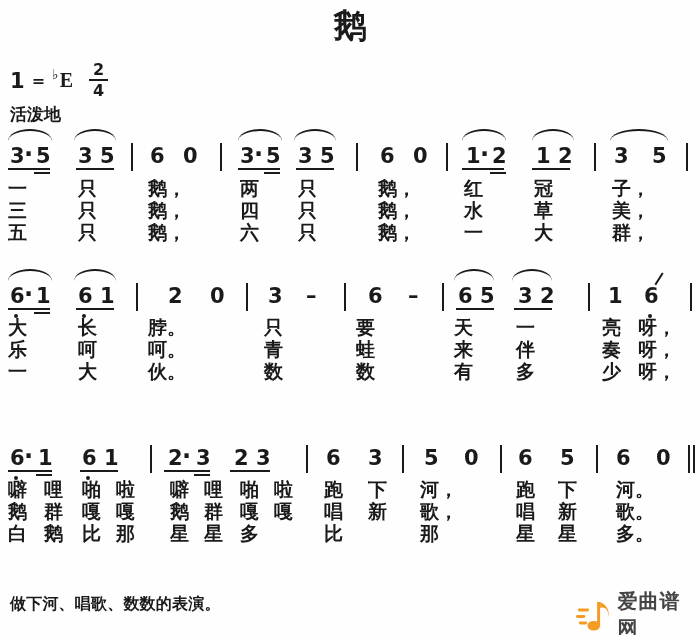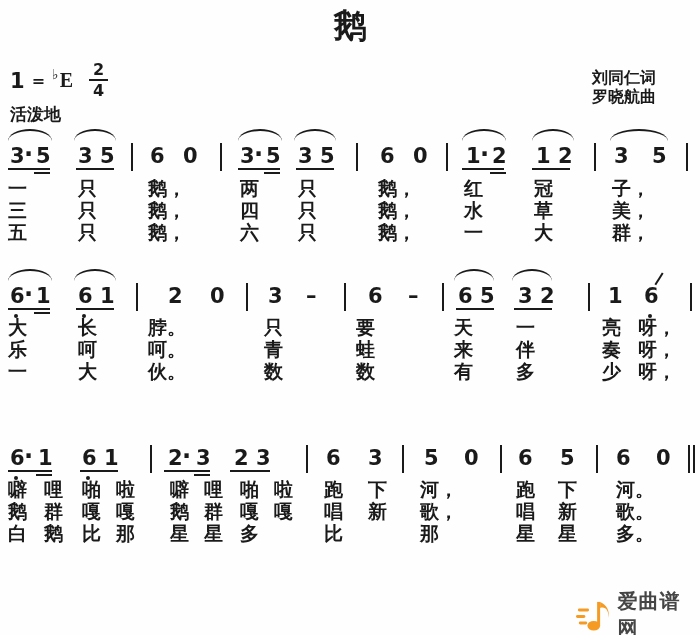--- a/index.html
+++ b/index.html
@@ -46,24 +46,20 @@
     <span class="flat">♭</span>
     <span class="keyletter">E</span>
     <span class="frac">
       <span class="num">2</span>
       <span class="den">4</span>
     </span>
   </div>
 
   <div class="tempo">活泼地</div>
 
-  <div class="credits">
-    <div>刘同仁词</div>
-    <div>罗晓航曲</div>
-  </div>
 
   <div id="score-layer">
       <span class="note" style="left: 10px; top: 145px;">3</span>
       <span class="note dotg" style="left: 24px; top: 145px;">·</span>
       <span class="note" style="left: 36px; top: 145px;">5</span>
       <span class="note" style="left: 78px; top: 145px;">3</span>
       <span class="note" style="left: 100px; top: 145px;">5</span>
       <span class="note" style="left: 150px; top: 145px;">6</span>
       <span class="note" style="left: 183px; top: 145px;">0</span>
       <span class="note" style="left: 240px; top: 145px;">3</span>
@@ -261,20 +257,21 @@
       <span class="lyric" style="left: 170px; top: 524px;">星</span>
       <span class="lyric" style="left: 204px; top: 524px;">星</span>
       <span class="lyric" style="left: 240px; top: 524px;">多</span>
       <span class="lyric" style="left: 324px; top: 524px;">比</span>
       <span class="lyric" style="left: 420px; top: 524px;">那</span>
       <span class="lyric" style="left: 516px; top: 524px;">星</span>
       <span class="lyric" style="left: 558px; top: 524px;">星</span>
       <span class="lyric" style="left: 616px; top: 524px;">多。</span>
     </div>
 
+  <div class="footnote" style="top:594px">做下河、唱歌、数数的表演。</div>
 
   <div class="wm">
     <svg width="38" height="38" viewBox="0 0 40 40">
       <g fill="#f59a23">
         <rect x="2" y="13" width="12" height="3.2" rx="1.6"></rect>
         <rect x="0" y="20" width="10" height="3.2" rx="1.6"></rect>
         <rect x="3" y="27" width="9" height="3.2" rx="1.6"></rect>
         <ellipse cx="19" cy="31.5" rx="6.8" ry="5.2"></ellipse>
         <rect x="22.6" y="6" width="3.2" height="26"></rect>
         <path d="M25.8 6 C 33 9, 36.5 16, 34.5 23 C 35.5 14.5, 31 10.5, 25.8 12.5 Z"></path>

